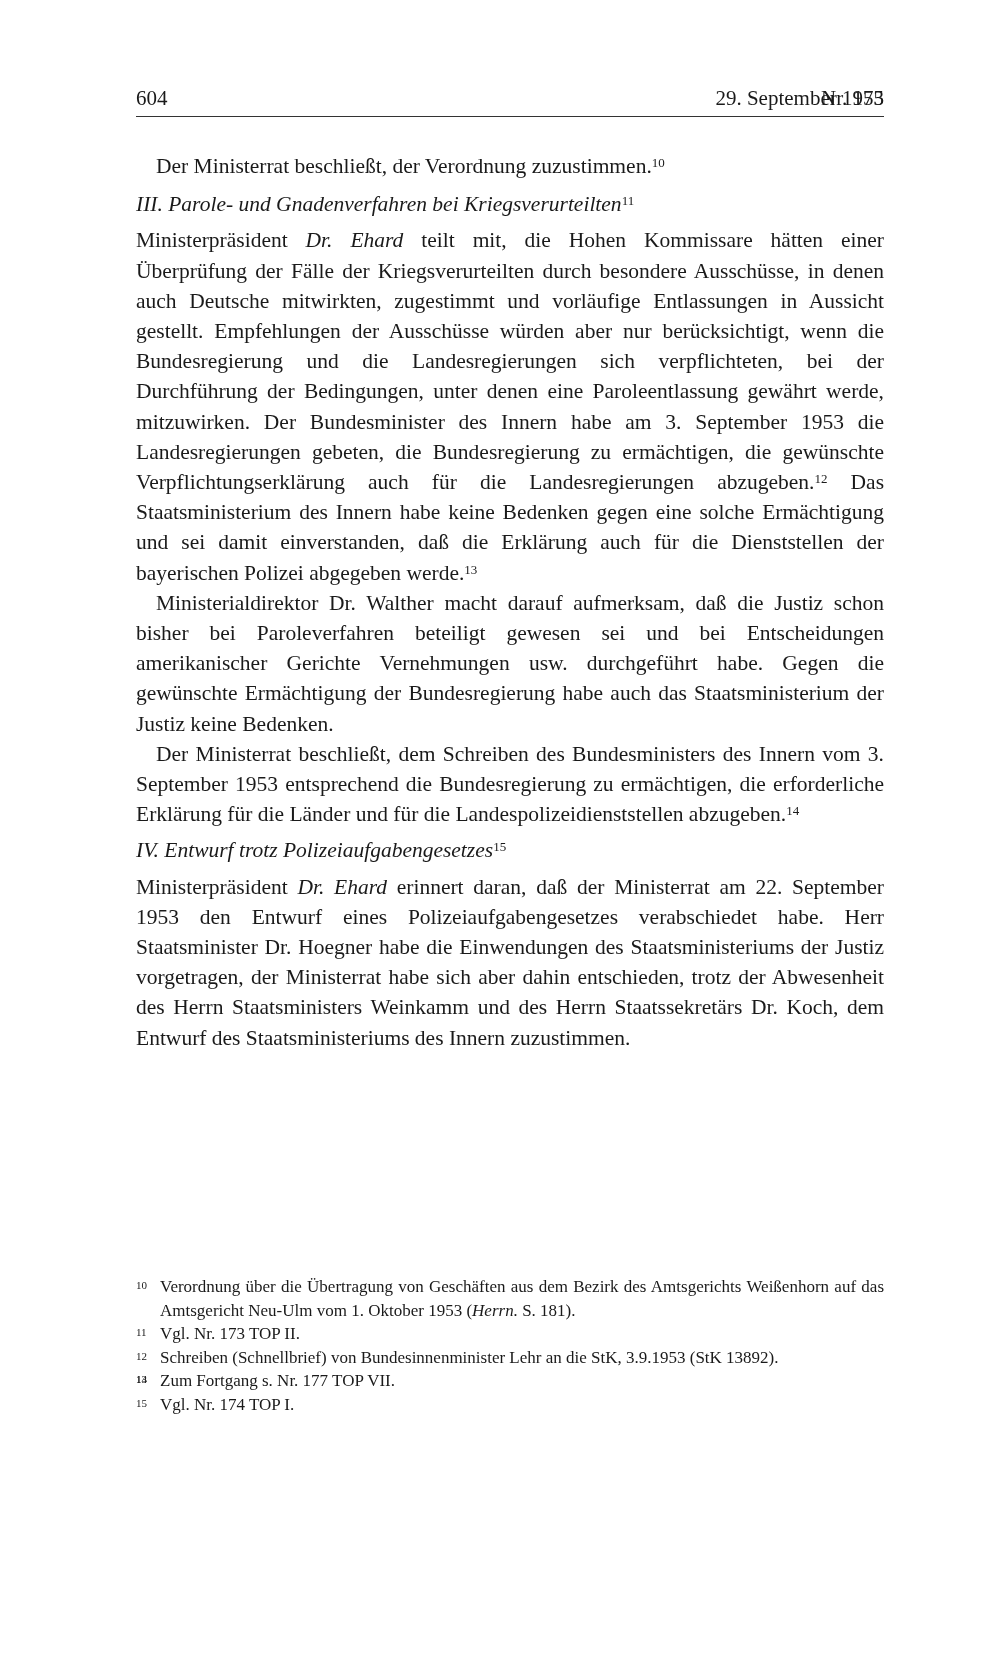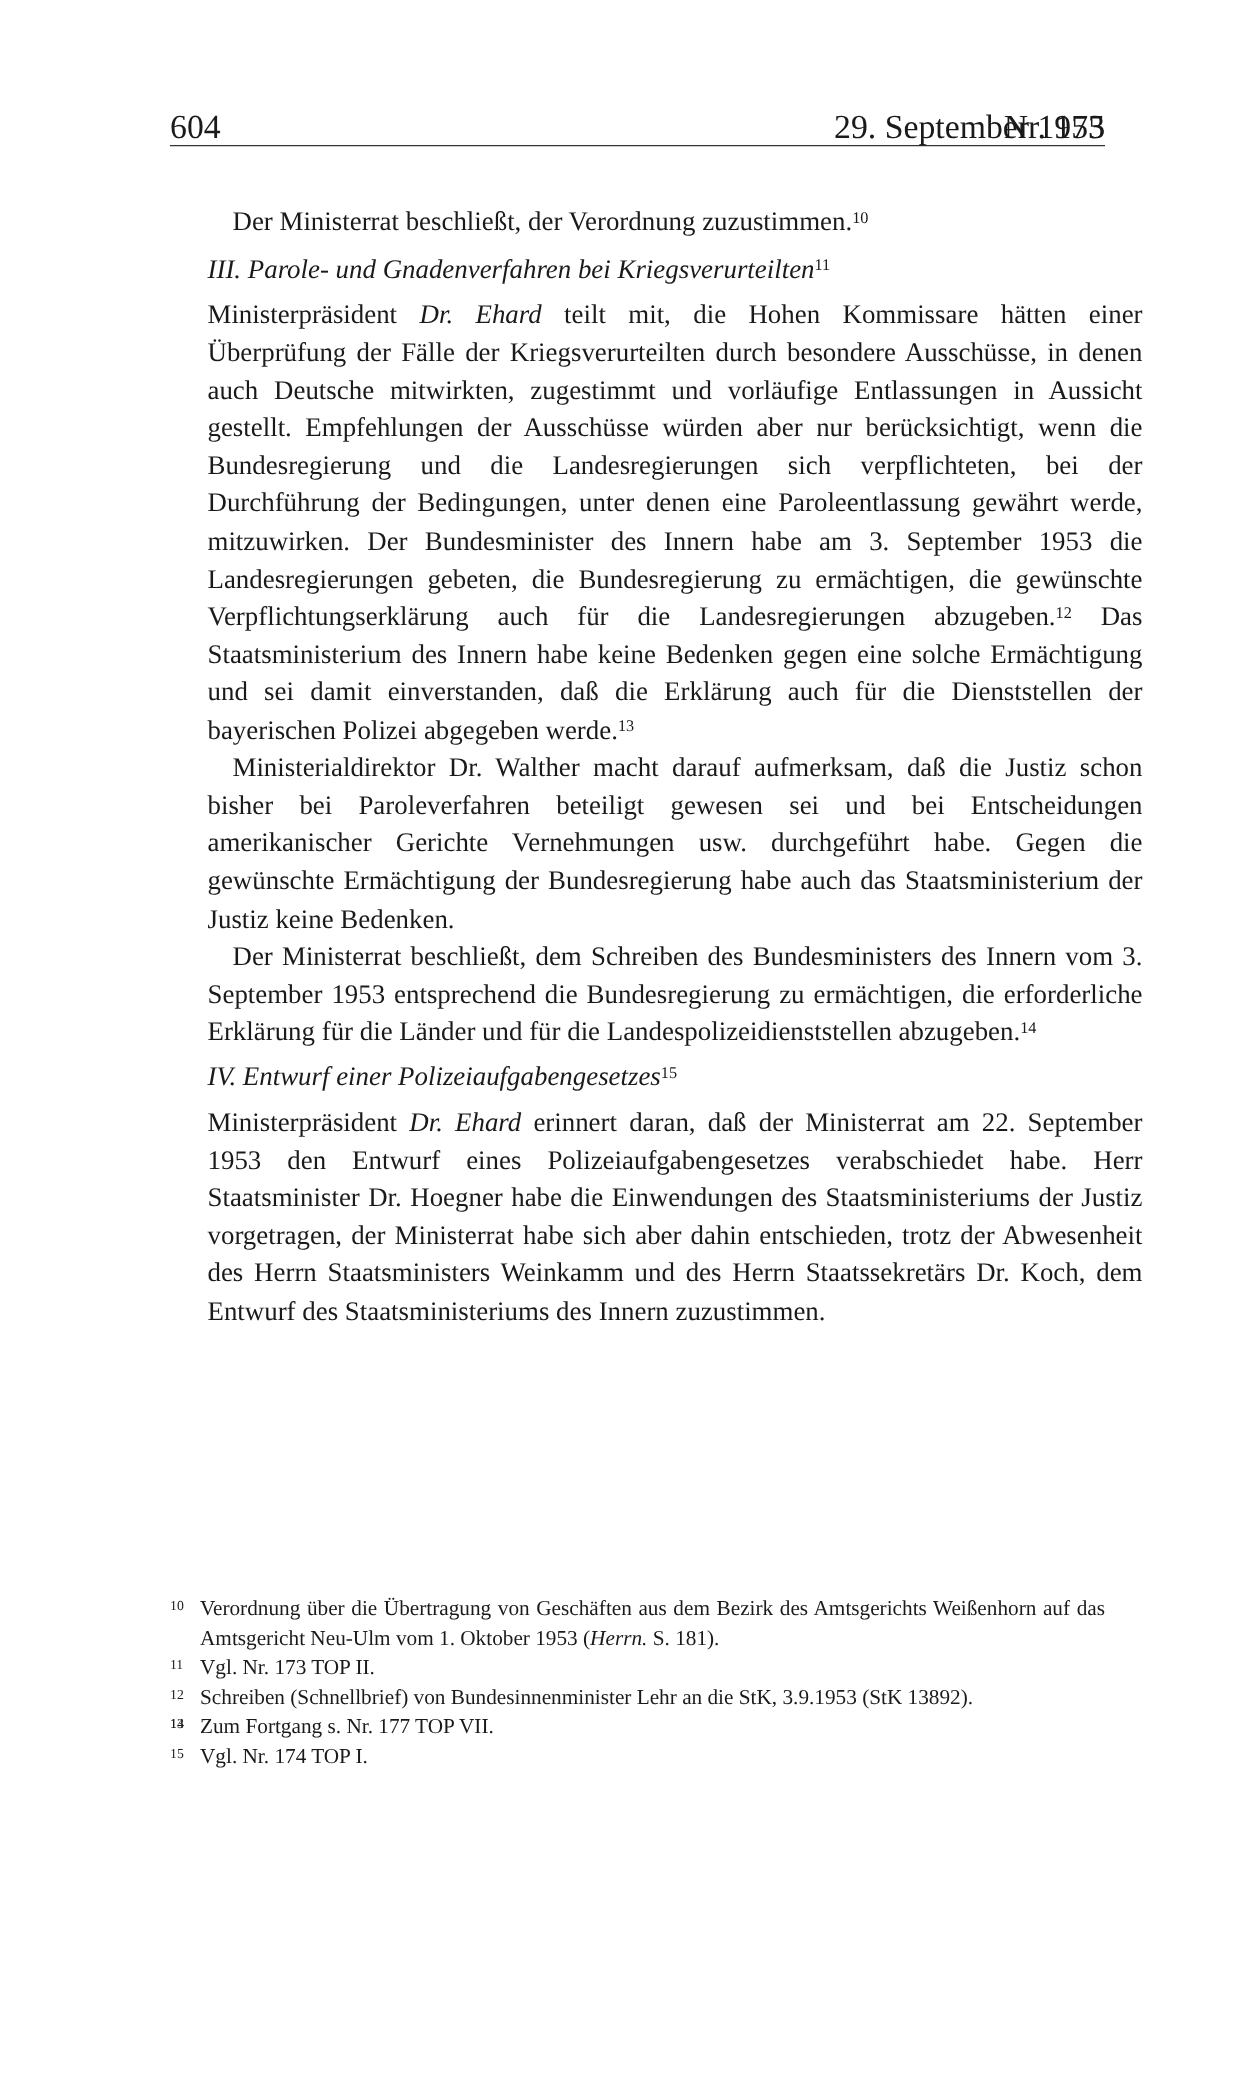--- a/index.html
+++ b/index.html
@@ -1,22 +1,22 @@
 <!DOCTYPE html>
 <html><head>
 <meta charset="utf-8">
 <style>
   html, body { margin:0; padding:0; background:#ffffff; }
   body { width:1000px; height:1666px; position:relative; overflow:hidden; color:#1a1a1a; font-family:"Liberation Serif", "DejaVu Serif", serif; }
   .page { position:absolute; left:136px; top:0; width:748px; }
-  .header { position:absolute; top:84px; left:0; width:748px; height:32px; border-bottom:1.2px solid #333; font-size:27px; }
+  .header { position:absolute; top:84px; left:0; width:748px; height:32px; border-bottom:1.2px solid #333; font-size:21px; }
   .header .left { position:absolute; left:0; top:2px; }
   .header .center { position:absolute; left:0; width:100%; text-align:right; top:2px; }
   .header .right { position:absolute; right:0; top:2px; }
-  .body { position:absolute; top:162px; left:0; width:748px; font-size:21.5px; line-height:30.2px; text-align:justify;margin-left:30px; }
+  .body { position:absolute; top:151px; left:0; width:748px; font-size:21.5px; line-height:30.2px; text-align:justify; }
   .body p { margin:0; }
   .indent { text-indent:20px; }
   .heading { font-style:italic; margin:6px 0 6px 0 !important; }
   .heading-1 { margin-top:8px !important;font-family:Liberation Serif, serif; }
   sup { font-size:13px; vertical-align:6px; line-height:0; font-style:normal; }
   .heading sup { font-style:normal; }
   .footnotes { position:absolute; top:1275px; left:0; width:748px; font-size:17px; line-height:23.5px; }
   .fn { position:relative; padding-left:24px; text-align:justify; }
   .fn .num { position:absolute; left:0; top:0; font-size:11px; vertical-align:top; line-height:20px; }
   i { font-style:italic; }
@@ -35,21 +35,21 @@
     <p class="indent"><span>Der Ministerrat beschließt, der Verordnung zuzustimmen.</span><sup>10</sup></p>
 
     <p class="heading heading-1"><span>III. Parole- und Gnadenverfahren bei Kriegsverurteilten</span><sup>11</sup></p>
 
     <p><span>Ministerpräsident </span><i>Dr. Ehard</i><span> teilt mit, die Hohen Kommissare hätten einer Überprüfung der Fälle der Kriegsverurteilten durch besondere Ausschüsse, in denen auch Deutsche mitwirkten, zugestimmt und vorläufige Entlassungen in Aussicht gestellt. Empfehlungen der Ausschüsse würden aber nur berücksichtigt, wenn die Bundesregierung und die Landesregierungen sich verpflichteten, bei der Durchführung der Bedingungen, unter denen eine Paroleentlassung gewährt werde, mitzuwirken. Der Bundesminister des Innern habe am 3. September 1953 die Landesregierungen gebeten, die Bundesregierung zu ermächtigen, die gewünschte Verpflichtungserklärung auch für die Landesregierungen abzugeben.</span><sup>12</sup><span> Das Staatsministerium des Innern habe keine Bedenken gegen eine solche Ermächtigung und sei damit einverstanden, daß die Erklärung auch für die Dienststellen der bayerischen Polizei abgegeben werde.</span><sup>13</sup></p>
 
     <p class="indent">Ministerialdirektor Dr. Walther macht darauf aufmerksam, daß die Justiz schon bisher bei Paroleverfahren beteiligt gewesen sei und bei Entscheidungen amerikanischer Gerichte Vernehmungen usw. durchgeführt habe. Gegen die gewünschte Ermächtigung der Bundesregierung habe auch das Staatsministerium der Justiz keine Bedenken.</p>
 
     <p class="indent"><span>Der Ministerrat beschließt, dem Schreiben des Bundesministers des Innern vom 3. September 1953 entsprechend die Bundesregierung zu ermächtigen, die erforderliche Erklärung für die Länder und für die Landespolizeidienststellen abzugeben.</span><sup>14</sup></p>
 
-    <p class="heading"><span>IV. Entwurf einer Polizeiaufgabengesetzes</span><sup>15</sup></p>
+    <p class="heading"><span>IV. Entwurf trotz Polizeiaufgabengesetzes</span><sup>15</sup></p>
 
     <p><span>Ministerpräsident </span><i>Dr. Ehard</i><span> erinnert daran, daß der Ministerrat am 22. September 1953 den Entwurf eines Polizeiaufgabengesetzes verabschiedet habe. Herr Staatsminister Dr. Hoegner habe die Einwendungen des Staatsministeriums der Justiz vorgetragen, der Ministerrat habe sich aber dahin entschieden, trotz der Abwesenheit des Herrn Staatsministers Weinkamm und des Herrn Staatssekretärs Dr. Koch, dem Entwurf des Staatsministeriums des Innern zuzustimmen.</span></p>
 
   </div>
 
   <div class="footnotes">
     <div class="fn">
       <span class="num">10</span><span>Verordnung über die Übertragung von Geschäften aus dem Bezirk des Amtsgerichts Weißenhorn auf das Amtsgericht Neu-Ulm vom 1. Oktober 1953 (</span><i>Herrn.</i><span> S. 181).</span>
     </div>
     <div class="fn">

